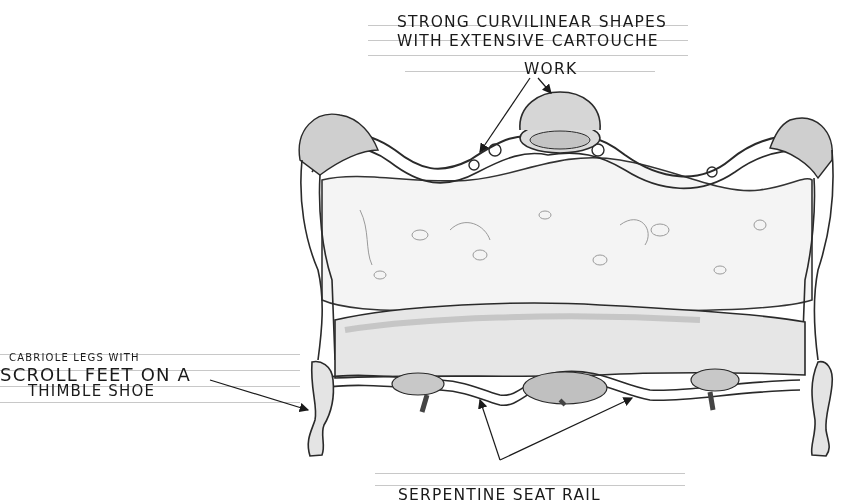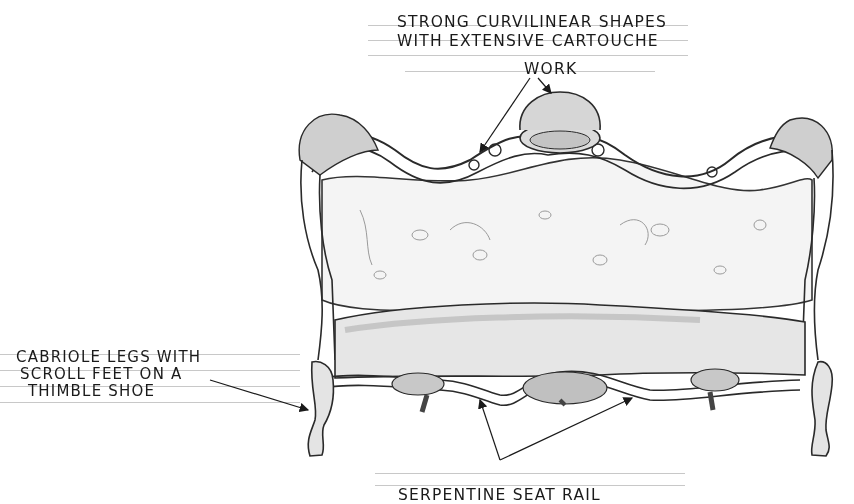--- a/index.html
+++ b/index.html
@@ -26,22 +26,22 @@
 <div class="guide" style="left:0px;top:370px;width:300px;"></div>
 <div class="guide" style="left:0px;top:386px;width:300px;"></div>
 <div class="guide" style="left:0px;top:402px;width:300px;"></div>
 <div class="guide" style="left:375px;top:473px;width:310px;"></div>
 <div class="guide" style="left:375px;top:485px;width:310px;"></div>
 
 <div class="label" style="left:397px;top:15px;">STRONG CURVILINEAR SHAPES</div>
 <div class="label" style="left:397px;top:34px;">WITH EXTENSIVE CARTOUCHE</div>
 <div class="label" style="left:516px;top:62px;margin-left:8px;">WORK</div>
 
-<div class="label" style="left:16px;top:350px;font-size:15px;">CABRIOLE LEGS WITH</div>
-<div class="label" style="left:20px;top:367px;font-size:15px;">SCROLL FEET ON A</div>
+<div class="label" style="left:9px;top:350px;font-size:10px;">CABRIOLE LEGS WITH</div>
+<div class="label" style="left:0;top:367px;font-size:18px;">SCROLL FEET ON A</div>
 <div class="label" style="left:28px;top:384px;font-size:15px;">THIMBLE SHOE</div>
 
 <div class="label" style="left:398px;top:488px;">SERPENTINE SEAT RAIL</div>
 
 <svg class="sketch" viewBox="0 0 854 504" xmlns="http://www.w3.org/2000/svg">
   <defs>
     <marker id="arrow" markerWidth="8" markerHeight="8" refX="7" refY="4" orient="auto">
       <path d="M0,0 L8,4 L0,8 Z" fill="#1a1a1a"></path>
     </marker>
   </defs>

